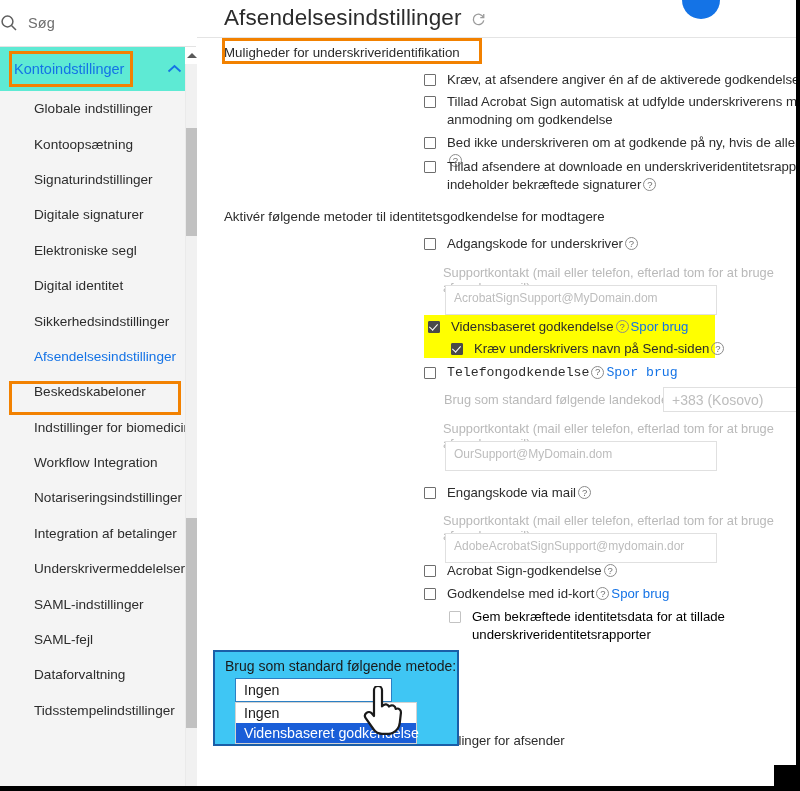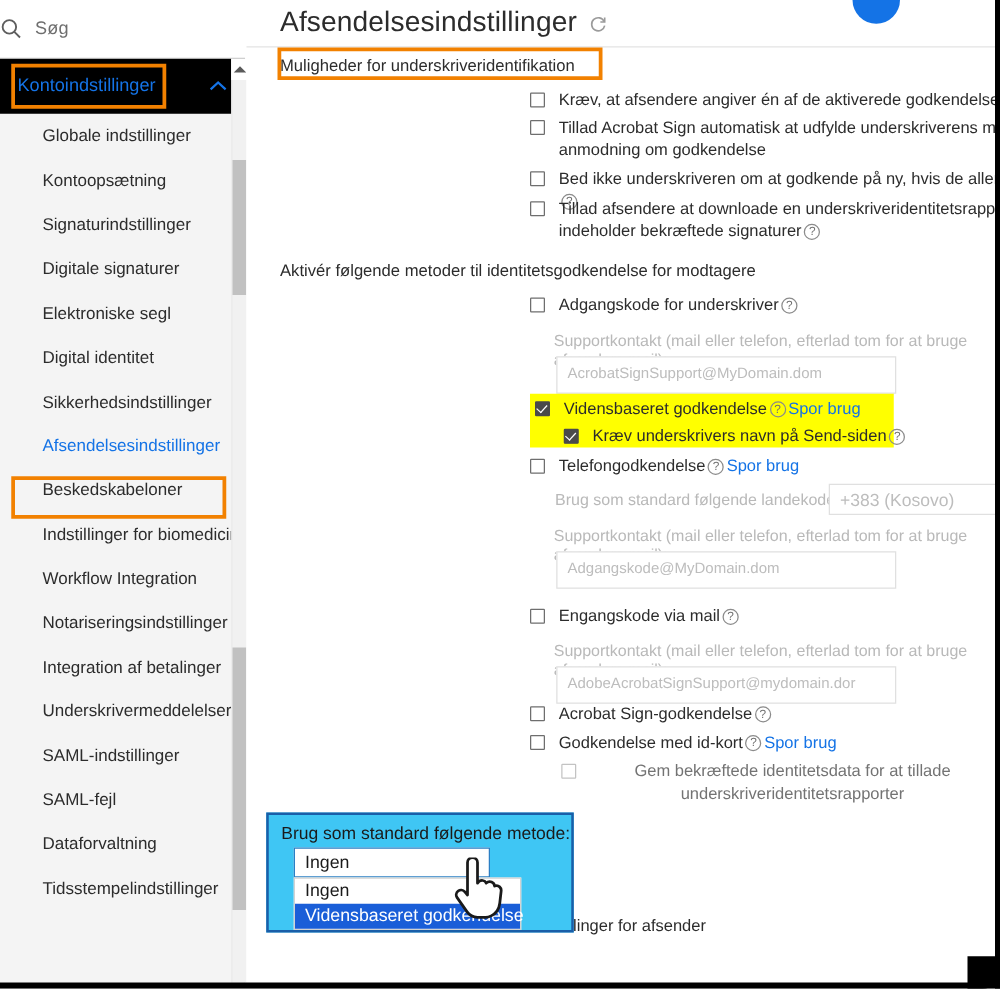--- a/index.html
+++ b/index.html
@@ -53,21 +53,21 @@
   #search-row .mag svg { display:block; }
   #search-placeholder {
     margin-left: 10px;
     font-size: 14.5px;
     color: #6e6e6e;
     letter-spacing: .1px;
   }
 
   .acct-header {
     position: absolute; left: 0; top: 47px; width: 196px; height: 44px;
-    background: #000000;
+    background: #5eead4;
     display: flex; align-items: center; justify-content: space-between;
     padding: 0 14px 0 14px;
   }
   .acct-header .label {
     font-size: 14.5px; color: #1473e6;
   }
   .chev-up { color:#1473e6; display:block; }
 
   .nav-list {
     position: absolute; left: 0; top: 91px; width: 196px;
@@ -179,21 +179,21 @@
     border-width: 0 1.6px 1.6px 0;
     transform: rotate(42deg);
   }
   .cb.dim { border-color: #c3c3c3; }
   .rowtext {
     margin-left: 11px;
     font-size: 13.2px;
     color: #2c2c2c;
     line-height: 17.5px;
   }
-  .rowtext.dim { color: #737373; text-align: center; }
+  .rowtext.dim { color: #000000; }
   .qmark {
     display: inline-block;
     width: 13px; height: 13px;
     border: 1.1px solid #8b8b8b;
     border-radius: 50%;
     color: #6f6f6f;
     font-size: 9.5px;
     line-height: 11.5px;
     text-align: center;
     vertical-align: 1px;
@@ -430,31 +430,31 @@
 
     <div class="row" style="left:231px; top:318px;">
       <span class="cb checked"></span>
       <span class="rowtext"><span>Vidensbaseret godkendelse</span><span class="qmark">?</span><a class="link">Spor brug</a></span>
     </div>
     <div class="row" style="left:254px; top:340px;">
       <span class="cb checked"></span>
       <span class="rowtext"><span>Kræv underskrivers navn på Send-siden</span><span class="qmark">?</span></span>
     </div>
 
-    <div class="row" style="left:227px; top:364px;">
+    <div class="row" style="left:227px; top:364px;font-family:Liberation Mono, monospace;">
       <span class="cb"></span>
       <span class="rowtext"><span>Telefongodkendelse</span><span class="qmark">?</span><a class="link">Spor brug</a></span>
     </div>
     <div class="sublabel" style="left:247px; top:392px;">Brug som standard følgende landekode:</div>
     <div class="selinput" style="left:466px; top:387px; width:264px;">
       <span>+383 (Kosovo)</span>
 
     </div>
     <div class="sublabel" style="left:246px; top:421px;">Supportkontakt (mail eller telefon, efterlad tom for at bruge afsenders mail):</div>
-    <div class="txtinput" style="left:248px; top:441px; width:272px;">Adgangskode@MyDomain.dom</div>
+    <div class="txtinput" style="left:248px; top:441px; width:272px;">OurSupport@MyDomain.dom</div>
 
     <div class="row" style="left:227px; top:484px;">
       <span class="cb"></span>
       <span class="rowtext"><span>Engangskode via mail</span><span class="qmark">?</span></span>
     </div>
     <div class="sublabel" style="left:246px; top:513px;">Supportkontakt (mail eller telefon, efterlad tom for at bruge afsenders mail):</div>
     <div class="txtinput" style="left:248px; top:533px; width:272px;">AdobeAcrobatSignSupport@mydomain.dor</div>
 
     <div class="row" style="left:227px; top:562px;">
       <span class="cb"></span>

